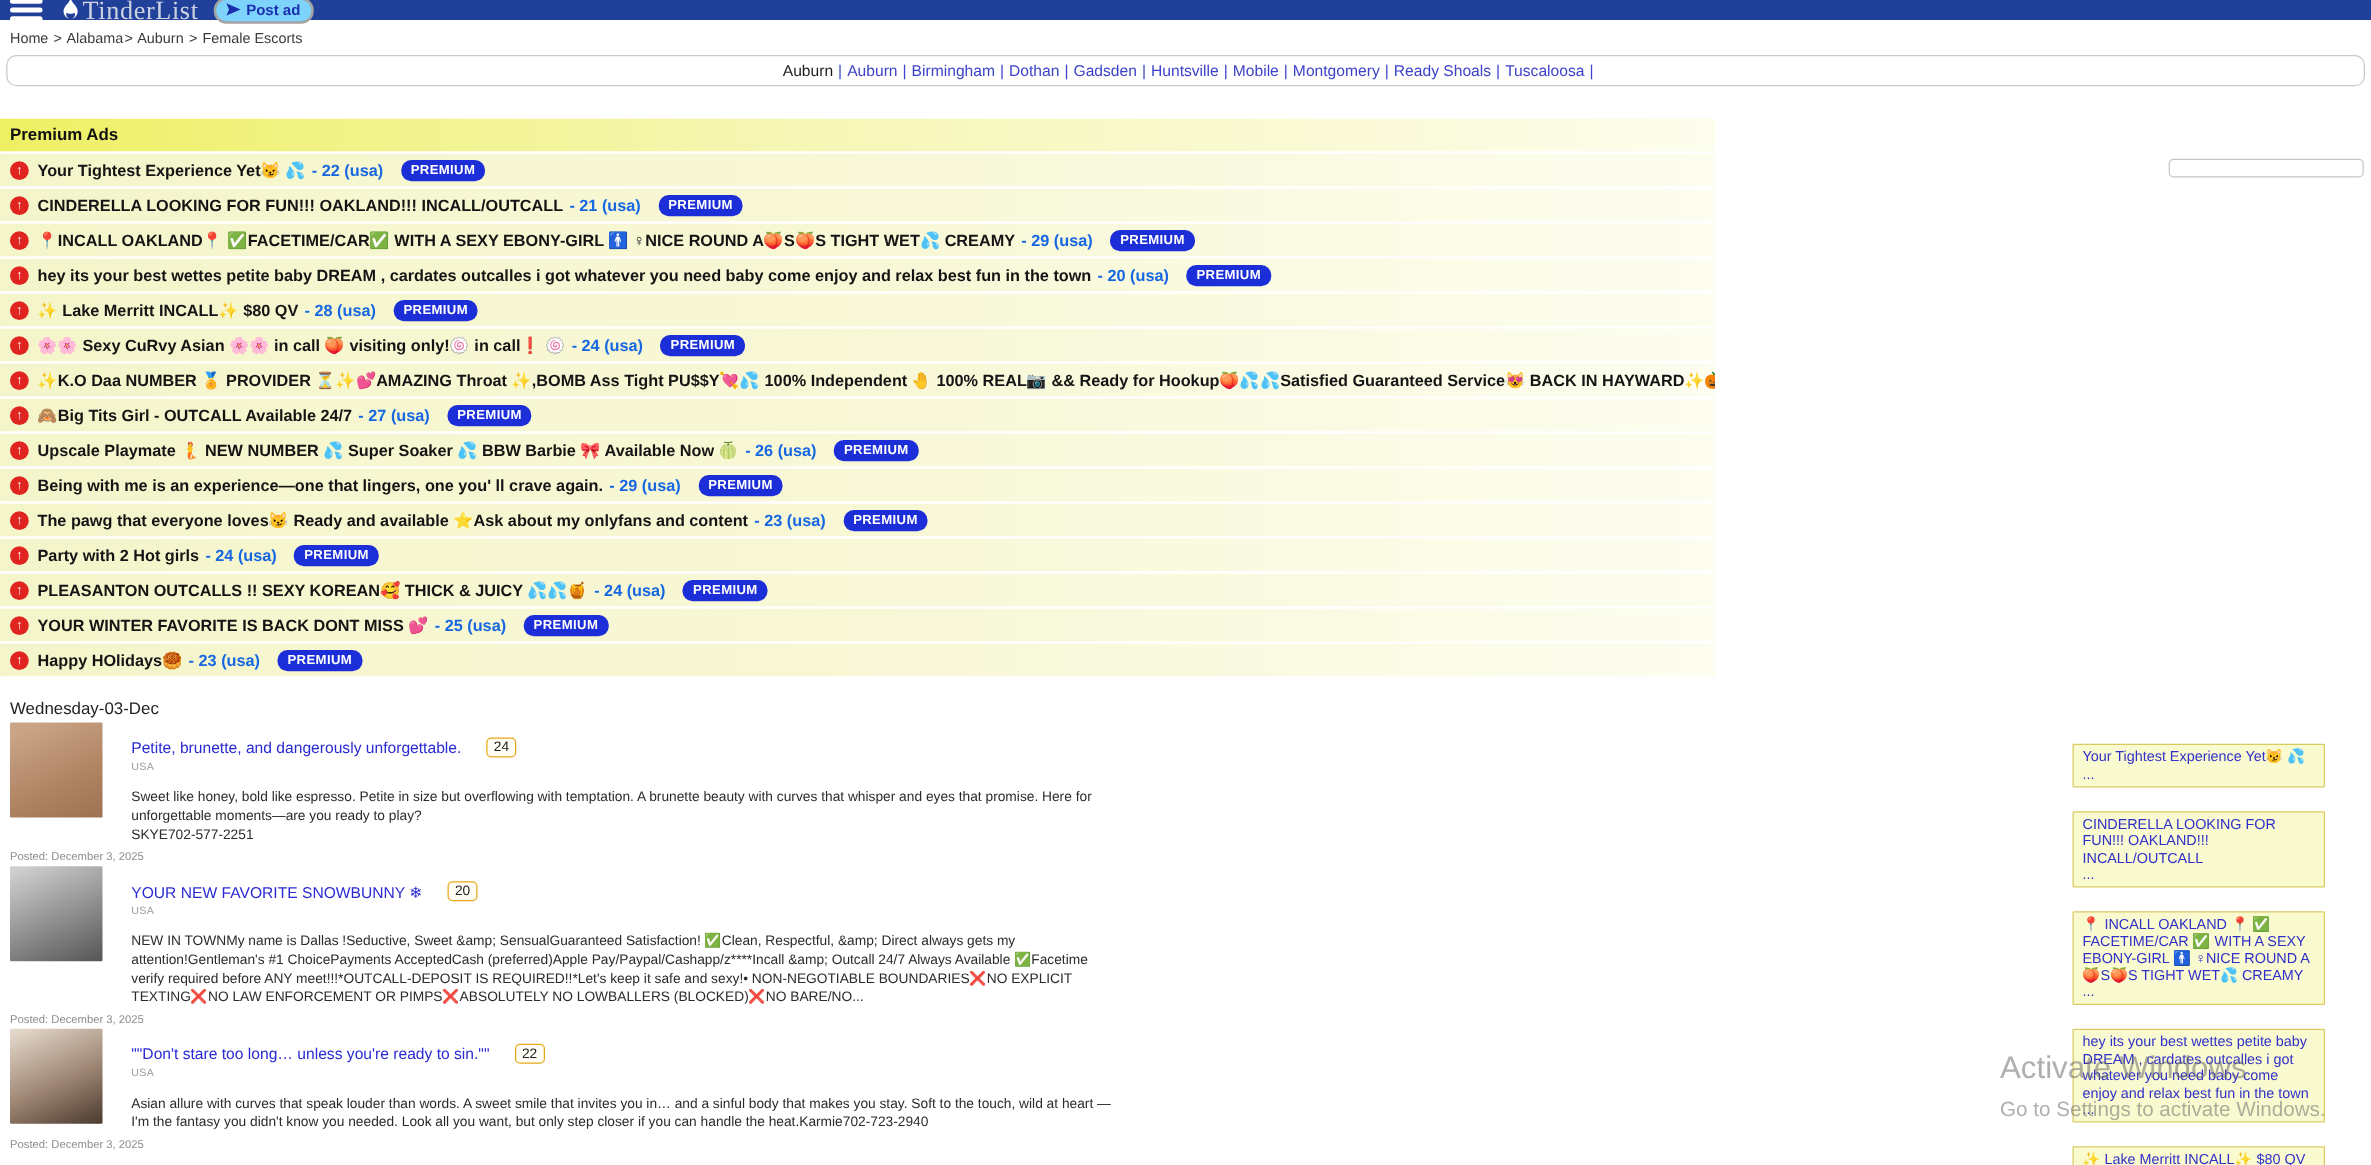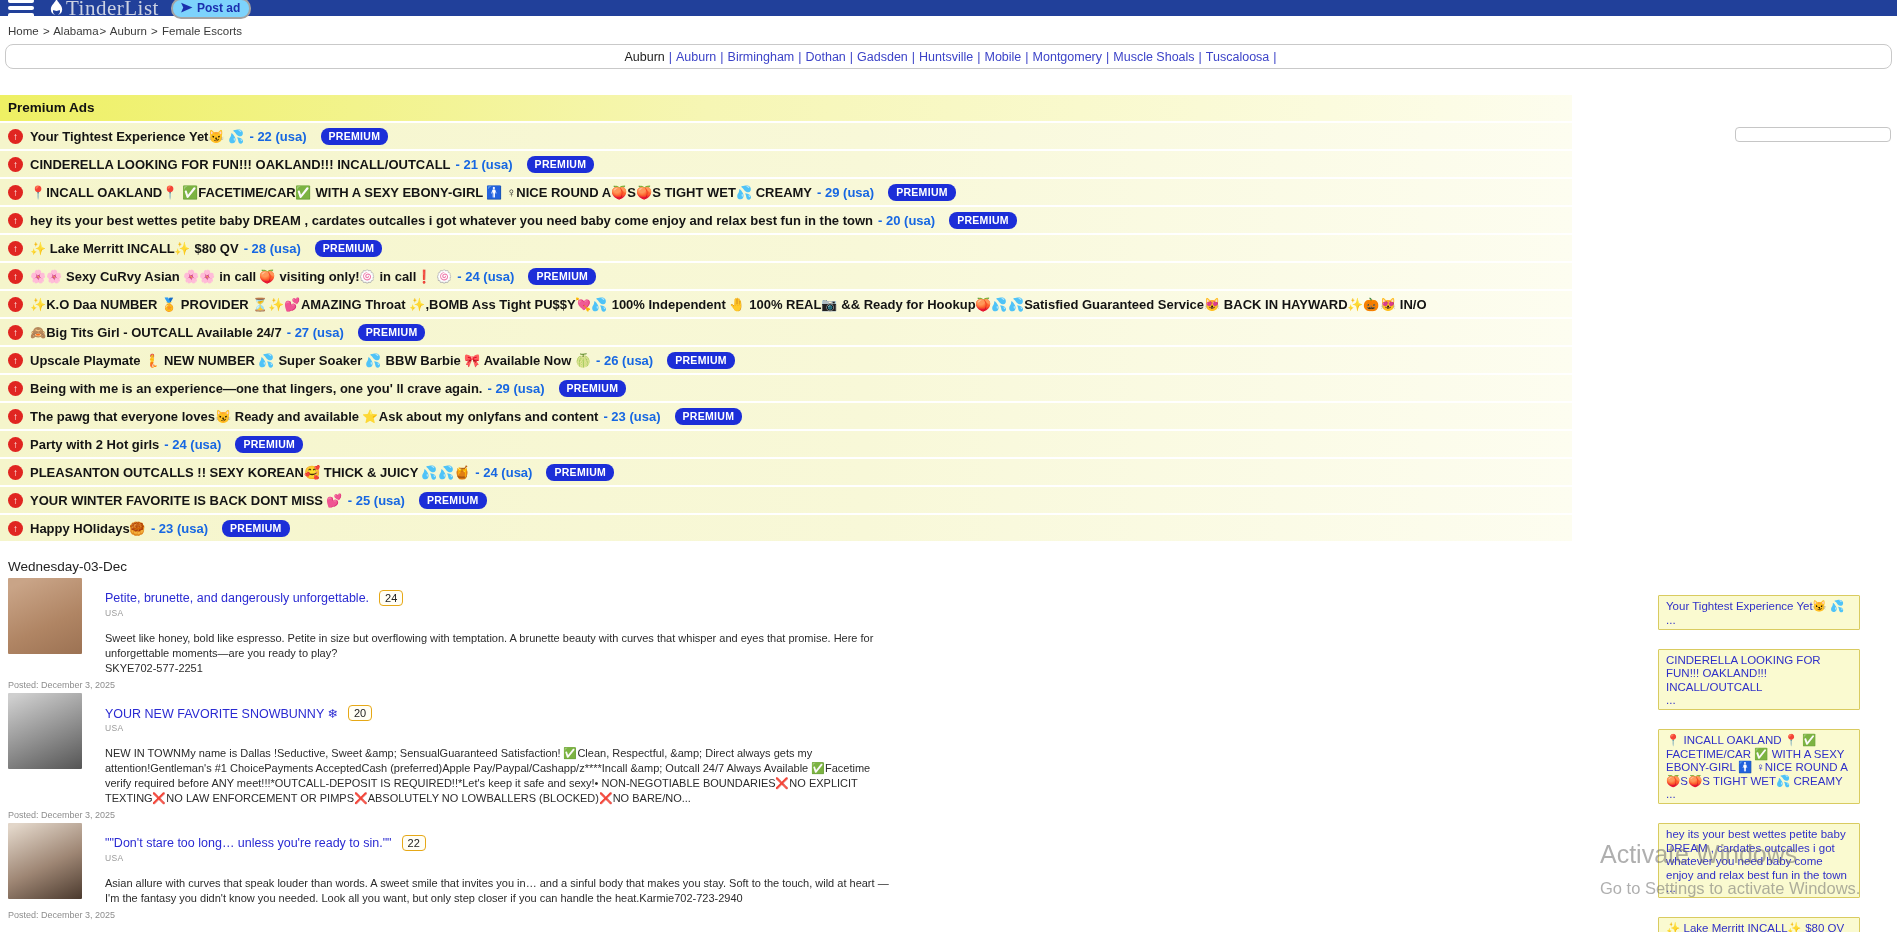--- a/index.html
+++ b/index.html
@@ -23,42 +23,42 @@
   .breadcrumb .sep { margin:0 1px; }
 
   
   .citybar { margin:7px 5px 0 5px; border:1px solid #c9c9c9; border-radius:8px; background:#fff;
     height:25px; display:flex; align-items:center; justify-content:center; font-size:12.5px; }
   .citybar .city { color:#3c43c8; text-decoration:none; cursor:pointer; margin:0 4px; white-space:nowrap; }
   .citybar .city.current { color:#1c1c1c; cursor:default; }
   .citybar .city-sep { color:#3c43c8; }
 
   
-  .premium-section { margin-top:26px; width:1572px; }
+  .premium-section { margin-top:26px; width:1372px; }
   .premium-header { height:26px; line-height:26px; padding-left:8px; font-size:13.5px; font-weight:bold; color:#111;
     background:linear-gradient(90deg,#eef063 0%,#f6f6b4 45%,#fdfdee 100%); margin-bottom:2px; }
   .premium-row { height:26px; display:flex; align-items:center; padding-left:8px; margin-bottom:2px;
     background:linear-gradient(90deg,#f5f5cb 0%,#f8f8d8 55%,#fdfdf0 100%); white-space:nowrap; overflow:hidden; }
   .up-icon { flex:0 0 auto; width:15px; height:15px; border-radius:50%; background:#e02521; color:#fff;
     font-size:10px; font-weight:bold; text-align:center; line-height:15px; margin-right:7px; }
   .premium-title { font-size:13px; font-weight:bold; color:#141414; }
   .premium-meta { font-size:13px; font-weight:bold; color:#1767e2; margin-left:5px; }
   .premium-badge { margin-left:14px; background:#1c2ed8; color:#fff; font-size:10.5px; font-weight:bold;
     padding:2px 8px 3px; border-radius:8px; letter-spacing:.3px; cursor:pointer; }
 
   
   .date-header { margin:18px 0 4px 8px; font-size:13.5px; color:#222; }
   .listings { padding-left:8px; }
   .listing { position:relative; display:flex; min-height:83px; padding-bottom:14px; margin-bottom:3px; }
   .thumb { flex:0 0 auto; width:74px; height:76px; border-radius:1px; }
   .thumb-1 { background:linear-gradient(155deg,#c9a487 10%,#b08564 60%,#9c7253 100%); }
   .thumb-2 { background:linear-gradient(155deg,#cfcfcf 5%,#8f8f8f 55%,#555 100%); }
   .thumb-3 { background:linear-gradient(155deg,#e2d6c9 5%,#9e8674 55%,#4b3a2e 100%); }
   .listing-body { margin-left:23px; width:790px; }
-  .listing-title-row { display:flex; align-items:center; gap:10px; margin-top:12px; }
+  .listing-title-row { display:flex; align-items:center; gap:20px; margin-top:12px; }
   .listing-title { font-size:12.5px; color:#2a2ad2; text-decoration:none; cursor:pointer; }
   .age-badge { border:1.5px solid #e6a817; background:#fffef6; border-radius:4px; font-size:11px;
     color:#222; padding:0 5px; line-height:14px; }
   .listing-country { font-size:8.5px; color:#9a9a9a; margin-top:2px; letter-spacing:.3px; }
   .listing-desc { margin-top:13px; font-size:11px; color:#2b2b2b; line-height:15px; }
   .listing-phone { font-size:11px; color:#2b2b2b; line-height:15px; }
   .listing-posted { position:absolute; left:0; bottom:0; font-size:9px; color:#8d8d8d; }
 
   
   .sidebar { position:absolute; top:595px; left:1658px; width:202px; }
@@ -128,21 +128,21 @@
 
     <span class="city">Huntsville</span>
     <span class="city-sep">|</span>
 
     <span class="city">Mobile</span>
     <span class="city-sep">|</span>
 
     <span class="city">Montgomery</span>
     <span class="city-sep">|</span>
 
-    <span class="city">Muscle Shoals</span>
+    <span class="city">Ready Shoals</span>
     <span class="city-sep">|</span>
 
     <span class="city">Tuscaloosa</span>
     <span class="city-sep">|</span>
 
 </div>
 
 <div class="premium-section">
   <div class="premium-header">Premium Ads</div>
 

